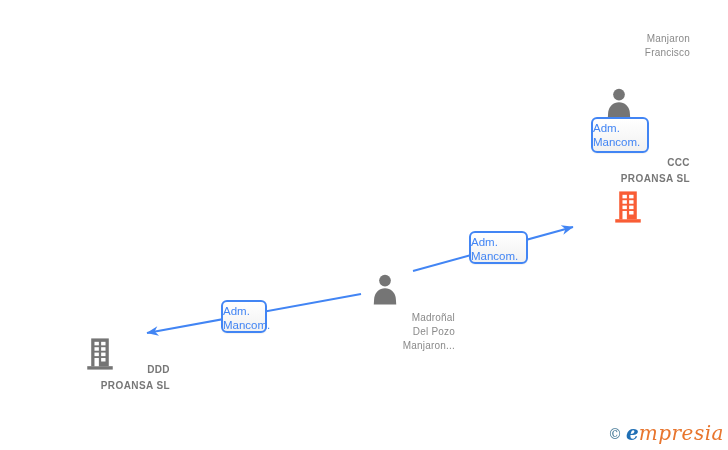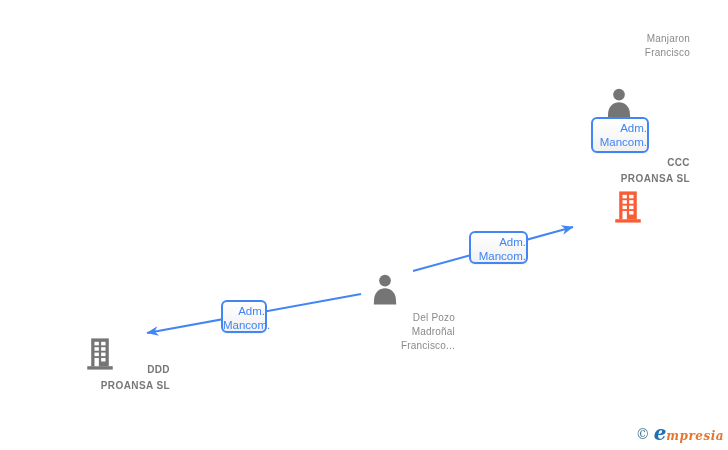--- a/index.html
+++ b/index.html
@@ -23,29 +23,29 @@
   .company{font-weight:bold;color:var(--company-text);line-height:16px;letter-spacing:0.4px;}
   .icon{display:block;}
   .icon-person{fill:var(--node-gray);}
   .icon-building-orange{fill:var(--company-orange);}
   .icon-building-gray{fill:var(--node-gray);}
   .win{fill:#ffffff;}
   .edge-label{position:absolute;z-index:3;box-sizing:border-box;
       border:2px solid var(--edge-blue);border-radius:6px;
       background:linear-gradient(180deg,#ffffff 0%,#f1f1f1 100%);
       color:var(--edge-blue);font-size:11.5px;line-height:14px;
-      text-align:right;padding-top:2px;cursor:pointer;
+      text-align:left;padding-top:2px;cursor:pointer;
       box-shadow:0 1px 1px rgba(0,0,0,0.05);}
   .watermark{position:absolute;right:4px;bottom:5px;z-index:4;
       font-family:"DejaVu Serif","Liberation Serif",serif;font-style:italic;
       white-space:nowrap;cursor:pointer;}
   .watermark .copy{color:var(--brand-teal);font-style:normal;font-size:14px;
       vertical-align:1px;margin-right:4px;}
   .watermark .brand-e{color:var(--brand-blue);font-size:20px;font-weight:bold;}
-  .watermark .brand-rest{color:var(--brand-orange);font-size:12px;letter-spacing:0.5px;font-weight:bold;}
+  .watermark .brand-rest{color:var(--brand-orange);font-size:20px;letter-spacing:0.5px;}
 </style>
 </head>
 <body>
 
 <div class="canvas">
 
   <svg class="edges" viewBox="0 0 728 450">
     <defs>
       <marker id="arrowhead" viewBox="0 0 12 10" refX="11" refY="5" markerWidth="13" markerHeight="11" orient="auto" markerUnits="userSpaceOnUse">
         <path d="M0.5,0.5 L11.5,5 L0.5,9.5 L3.8,5 Z" style="fill:var(--edge-blue);"></path>
@@ -90,23 +90,23 @@
     </svg>
   </div>
 
   <div class="node" style="left:366px;top:272px;">
     <svg class="icon icon-person" width="38" height="38" viewBox="0 0 24 24">
       <circle cx="12" cy="5.4" r="3.7"></circle>
       <path d="M12 10.2c-3.6 0-6.3 2.5-6.8 6.2L4.9 20.5h14.2l-.3-4.1c-.5-3.7-3.2-6.2-6.8-6.2z"></path>
     </svg>
   </div>
   <div class="name" style="left:315px;top:311px;width:140px;">
+    <div>Madroñal</div>
     <div>Del Pozo</div>
-    <div>Madroñal</div>
-    <div>Francisco...</div>
+    <div>Manjaron...</div>
   </div>
 
   <div class="edge-label" style="left:469px;top:231px;width:59px;height:33px;">
     <div>Adm.</div>
     <div>Mancom.</div>
   </div>
 
   <div class="edge-label" style="left:221px;top:300px;width:46px;height:33px;">
     <div>Adm.</div>
     <div>Mancom.</div>

